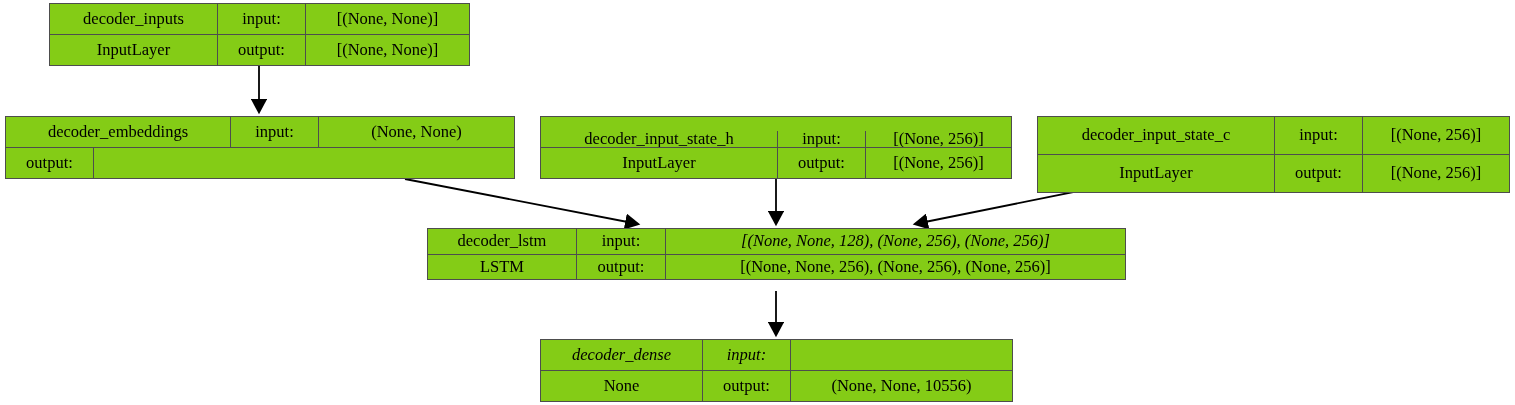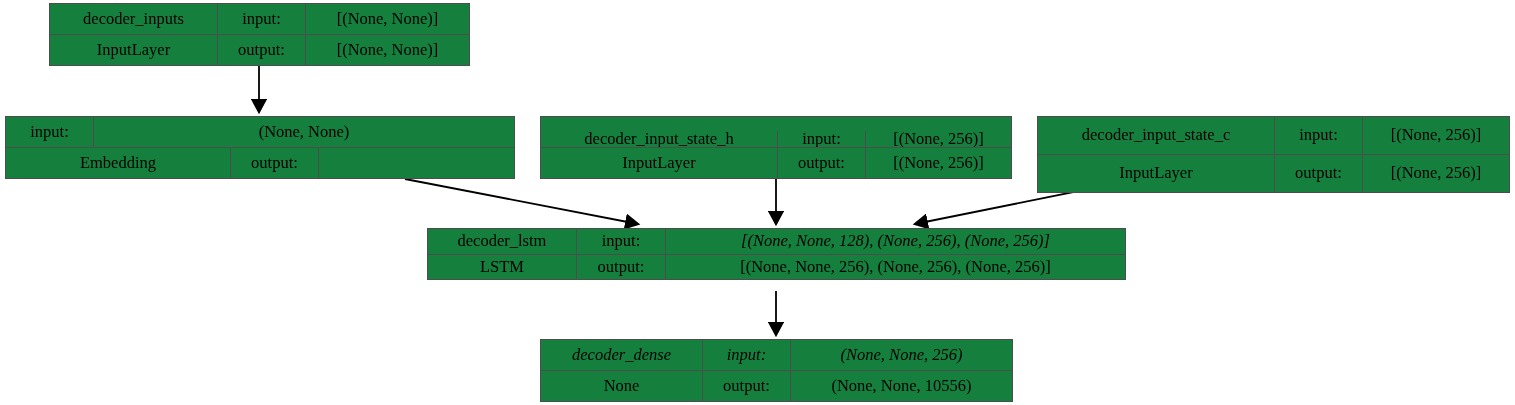--- a/index.html
+++ b/index.html
@@ -14,21 +14,21 @@
     position: relative;
     width: 1515px;
     height: 405px;
     background: #ffffff;
     overflow: hidden;
   }
   .node {
     position: absolute;
     box-sizing: border-box;
     border: 1.5px solid #4d4d4d;
-    background: #15803d;
+    background: #84cc16;
     display: flex;
     flex-direction: column;
   }
   .node-row {
     display: flex;
     flex: 1 1 0;
     min-height: 0;
   }
   .node-row.top {
     border-bottom: 1.5px solid #4d4d4d;
@@ -90,25 +90,25 @@
           <div class="cell c-shape" style="flex: 1 1 auto;">[(None, None)]</div>
         </div>
         <div class="node-row bottom">
           <div class="cell c-name" style="width: 168px; flex: 0 0 168px; border-right-color: rgb(77, 77, 77);">InputLayer</div>
           <div class="cell c-io" style="width: 88px; flex: 0 0 88px; border-right-color: rgb(77, 77, 77);">output:</div>
           <div class="cell c-shape" style="flex: 1 1 auto;">[(None, None)]</div>
         </div>
       </div>
       <div class="node" style="left: 5px; top: 116px; width: 510px; height: 63px; border-color: rgb(77, 77, 77);">
         <div class="node-row top" style="border-bottom-color: rgb(77, 77, 77);">
+          <div class="cell c-name" style="width: 225px; flex: 0 0 225px; border-right-color: rgb(77, 77, 77);">decoder_embeddings</div>
           <div class="cell c-io" style="width: 88px; flex: 0 0 88px; border-right-color: rgb(77, 77, 77);">input:</div>
           <div class="cell c-shape" style="flex: 1 1 auto;">(None, None)</div>
         </div>
         <div class="node-row bottom">
-          <div class="cell c-name" style="width: 225px; flex: 0 0 225px; border-right-color: rgb(77, 77, 77);">Embedding</div>
           <div class="cell c-io" style="width: 88px; flex: 0 0 88px; border-right-color: rgb(77, 77, 77);">output:</div>
         </div>
       </div>
       <div class="node" style="left: 540px; top: 116px; width: 472px; height: 63px; border-color: rgb(77, 77, 77);">
         <div class="node-row top" style="border-bottom-color: rgb(77, 77, 77); align-items: flex-end;">
           <div class="cell c-name" style="width: 237px; flex: 0 0 237px; border-right-color: rgb(77, 77, 77);">decoder_input_state_h</div>
           <div class="cell c-io" style="width: 88px; flex: 0 0 88px; border-right-color: rgb(77, 77, 77);">input:</div>
           <div class="cell c-shape" style="flex: 1 1 auto;">[(None, 256)]</div>
         </div>
         <div class="node-row bottom">
@@ -138,21 +138,20 @@
         <div class="node-row bottom">
           <div class="cell c-name" style="width: 149px; flex: 0 0 149px; border-right-color: rgb(77, 77, 77);">LSTM</div>
           <div class="cell c-io" style="width: 89px; flex: 0 0 89px; border-right-color: rgb(77, 77, 77);">output:</div>
           <div class="cell c-shape" style="flex: 1 1 auto;">[(None, None, 256), (None, 256), (None, 256)]</div>
         </div>
       </div>
       <div class="node" style="left: 540px; top: 339px; width: 473px; height: 63px; border-color: rgb(77, 77, 77);">
         <div class="node-row top" style="border-bottom-color: rgb(77, 77, 77); font-style: italic;">
           <div class="cell c-name" style="width: 162px; flex: 0 0 162px; border-right-color: rgb(77, 77, 77);">decoder_dense</div>
           <div class="cell c-io" style="width: 88px; flex: 0 0 88px; border-right-color: rgb(77, 77, 77);">input:</div>
-          <div class="cell c-shape" style="flex: 1 1 auto;">(None, None, 256)</div>
         </div>
         <div class="node-row bottom">
           <div class="cell c-name" style="width: 162px; flex: 0 0 162px; border-right-color: rgb(77, 77, 77);">None</div>
           <div class="cell c-io" style="width: 88px; flex: 0 0 88px; border-right-color: rgb(77, 77, 77);">output:</div>
           <div class="cell c-shape" style="flex: 1 1 auto;">(None, None, 10556)</div>
         </div>
       </div>
     </div>
 </div>
 

